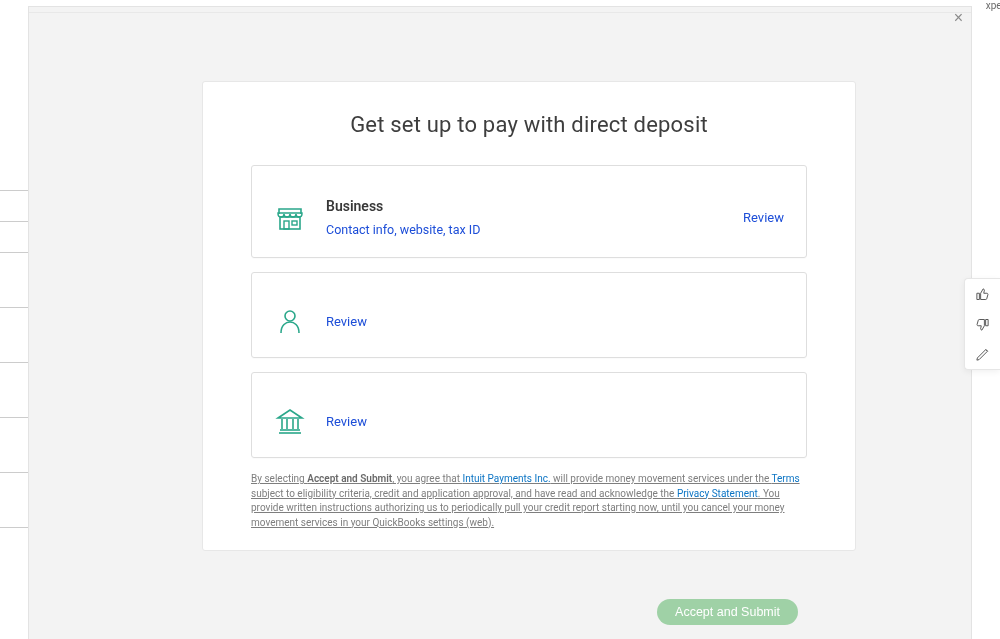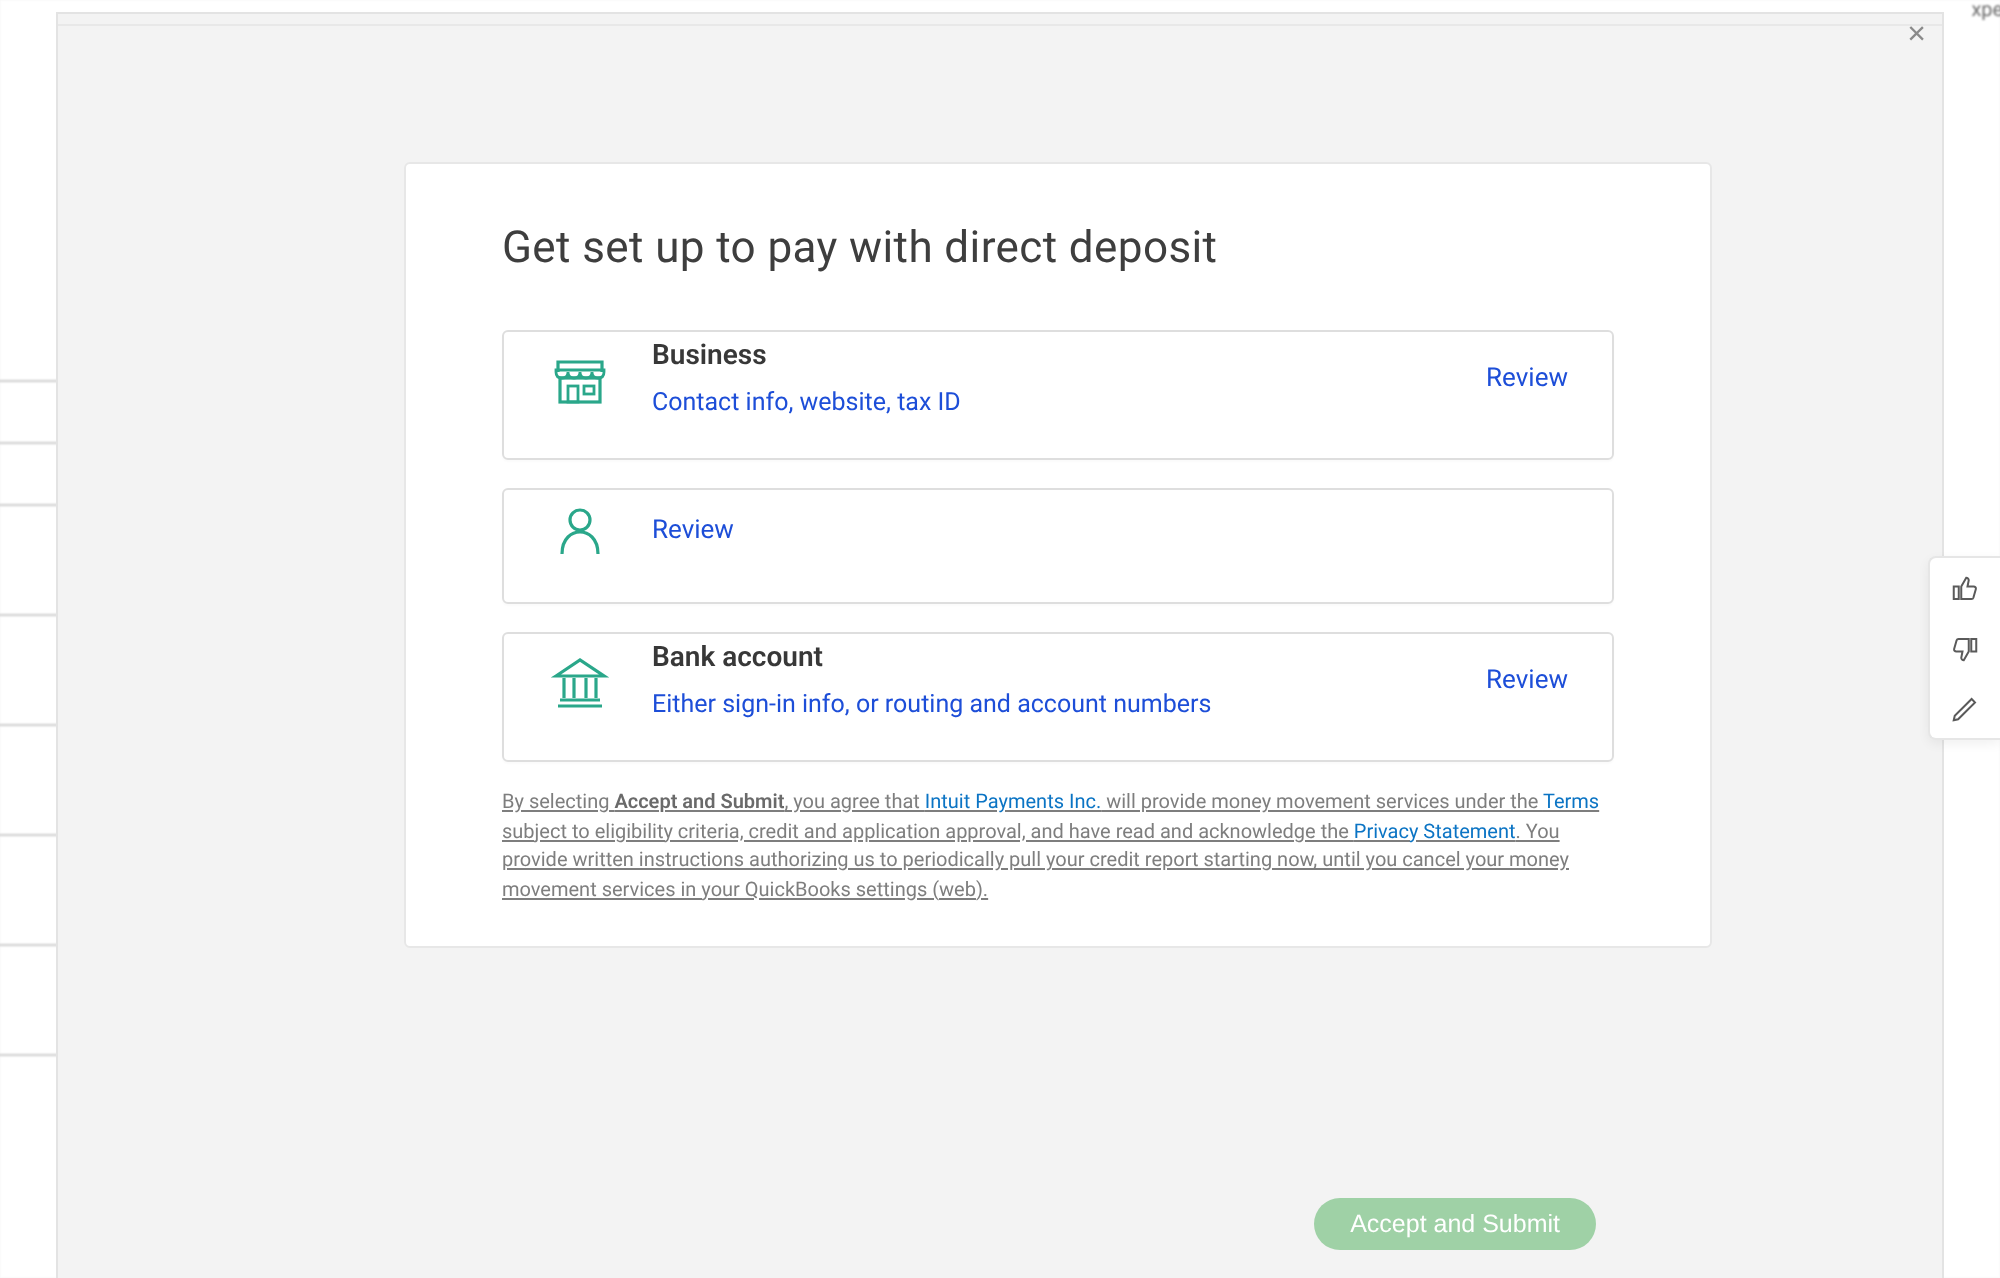--- a/index.html
+++ b/index.html
@@ -46,40 +46,40 @@
   .card {
     position: absolute;
     top: 74px; left: 173px;
     width: 654px;
     background: #ffffff;
     border: 1px solid #e7e7e7;
     border-radius: 3px;
     padding: 30px 48px 20px 48px;
   }
   .card h1 {
-    text-align: left;
+    text-align: center;
     font-size: 22px;
     font-weight: 400;
     color: #3e3e3e;
     letter-spacing: .2px;
   }
   .card .subtitle {
     text-align: center;
     margin-top: 14px;
     font-size: 16px;
     color: #4c4c4c;
     line-height: 1.35;
     padding: 0 18px;
   }
 
   .sections { margin-top: 28px; }
   .section {
     border: 1px solid #dedede;
     border-radius: 3px;
-    padding: 4px 22px 20px 22px;
+    padding: 32px 22px 20px 22px;
     display: flex;
     align-items: center;
     gap: 20px;
     margin-bottom: 14px;
     box-shadow: 0 1px 1px rgba(0,0,0,0.02);
     cursor: default;
   }
   .section .icon { width: 32px; height: 32px; flex: 0 0 32px; }
   .section .txt { flex: 1; }
   .section .title { font-size: 14px; font-weight: 600; color: #383838; }
@@ -200,24 +200,20 @@
           <svg viewBox="0 0 32 32">
             <path d="M4 13 L16 5 L28 13 Z" fill="none" stroke="#2aa78a" stroke-width="1.6"></path>
             <line x1="6" y1="25" x2="26" y2="25" stroke="#2aa78a" stroke-width="1.6"></line>
             <line x1="5" y1="28" x2="27" y2="28" stroke="#2aa78a" stroke-width="1.6"></line>
             <line x1="8" y1="14" x2="8" y2="24" stroke="#2aa78a" stroke-width="1.6"></line>
             <line x1="13" y1="14" x2="13" y2="24" stroke="#2aa78a" stroke-width="1.6"></line>
             <line x1="19" y1="14" x2="19" y2="24" stroke="#2aa78a" stroke-width="1.6"></line>
             <line x1="24" y1="14" x2="24" y2="24" stroke="#2aa78a" stroke-width="1.6"></line>
           </svg>
         </span>
-        <div class="txt">
-          <div class="title">Bank account</div>
-          <div class="desc">Either sign-in info, or routing and account numbers</div>
-        </div>
         <span class="review">Review</span>
       </div>
 
     </div>
 
     <div class="legal">
       <span>By selecting </span><b>Accept and Submit</b><span>, you agree that </span><a>Intuit Payments Inc.</a><span> will provide money movement services under the </span><a>Terms</a><span> subject to eligibility criteria, credit and application approval, and have read and acknowledge the </span><a>Privacy Statement</a><span>. You provide written instructions authorizing us to periodically pull your credit report starting now, until you cancel your money movement services in your QuickBooks settings (web).</span>
     </div>
   </div>
 

